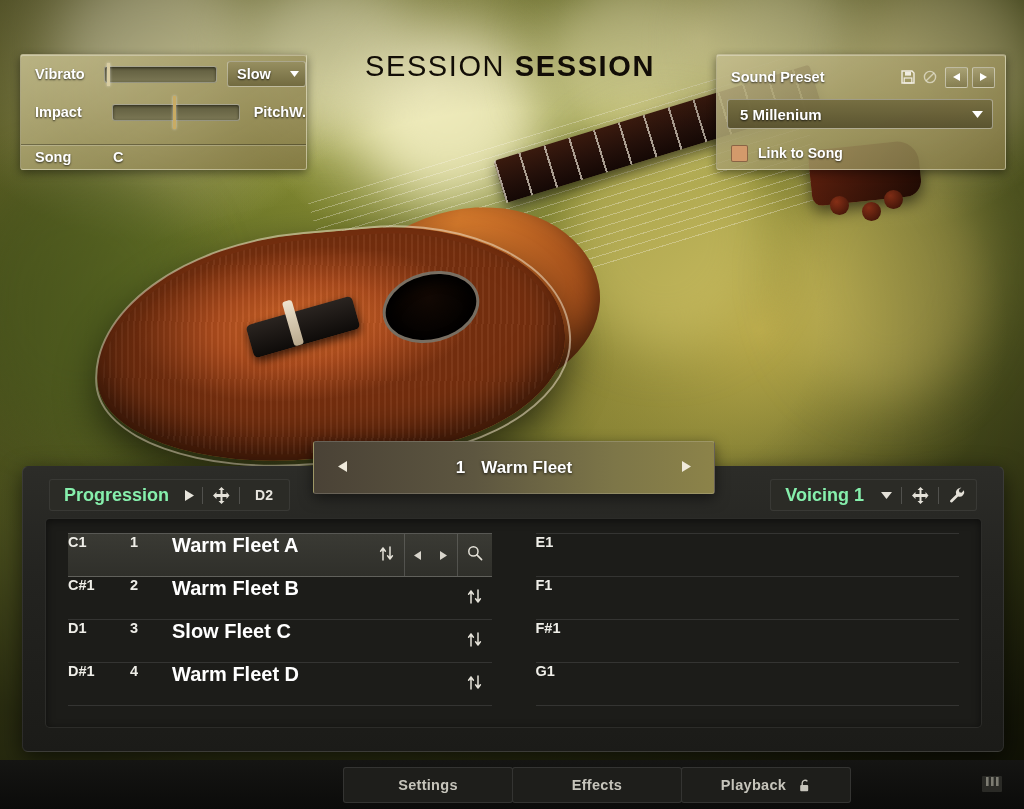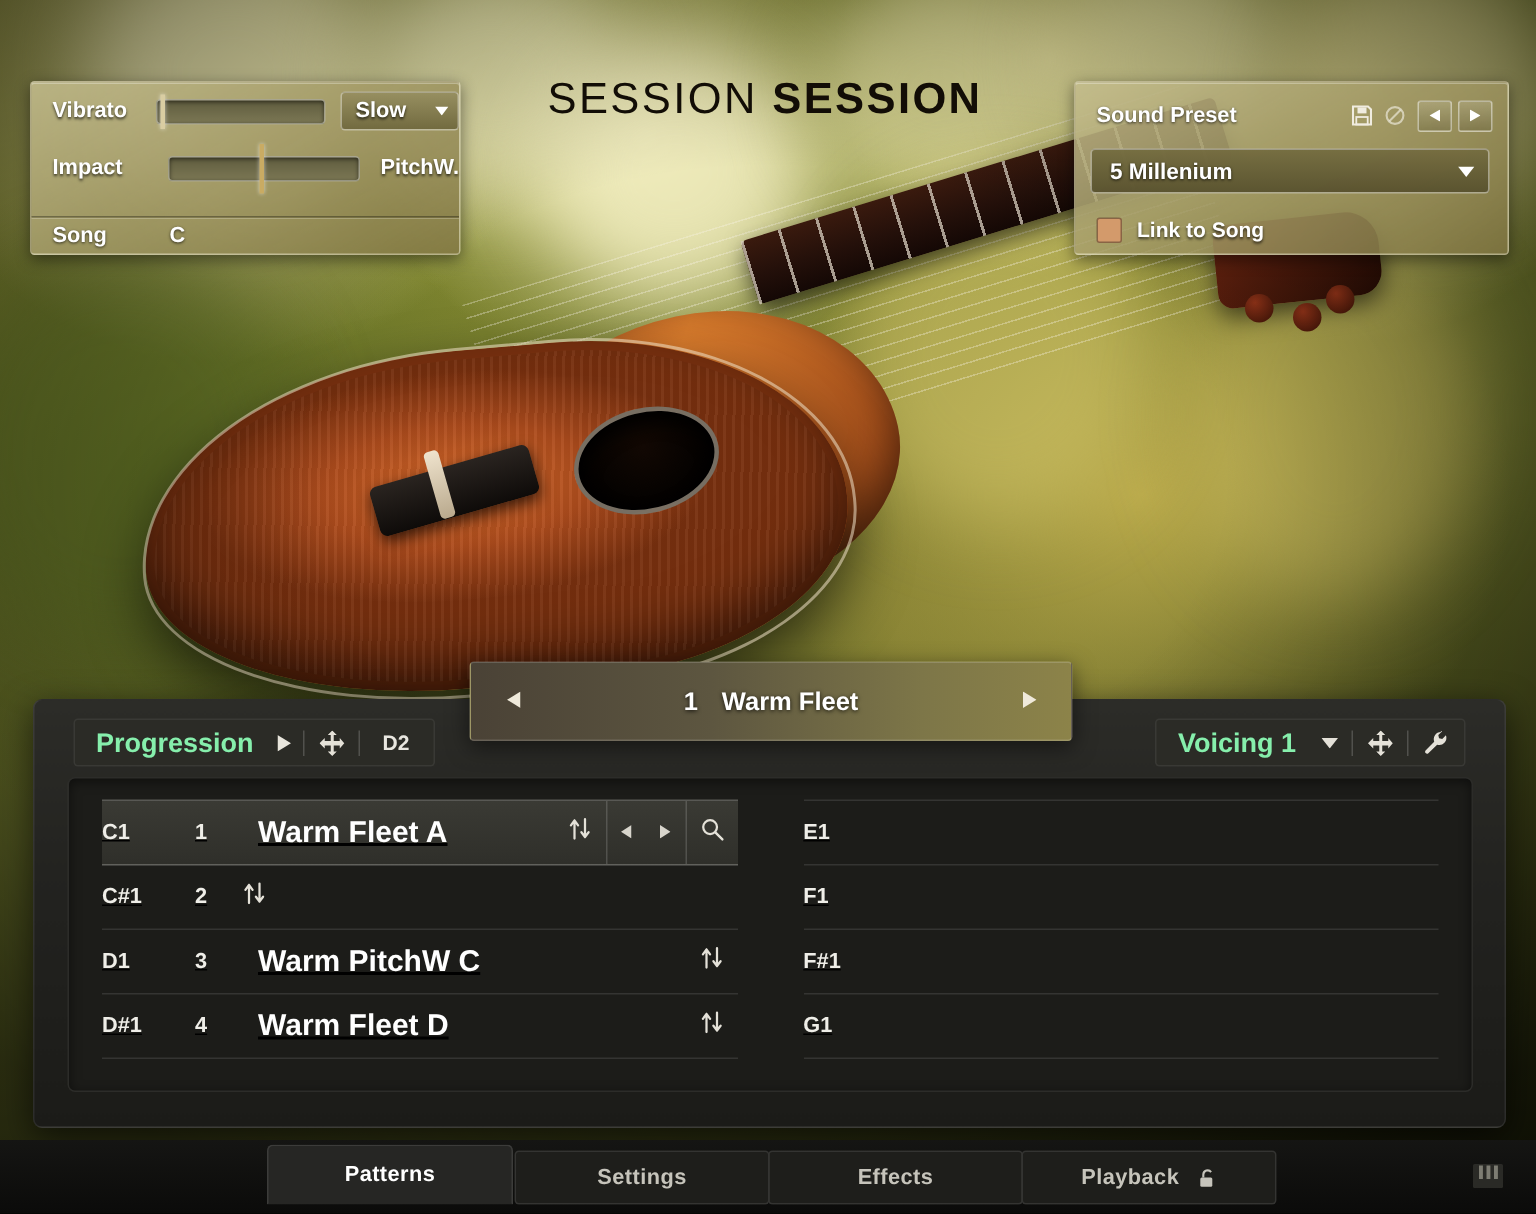--- a/index.html
+++ b/index.html
@@ -145,22 +145,22 @@
   .tbicon{width:30px;height:28px;display:flex;align-items:center;justify-content:center;
     color:#e3e0d7;cursor:pointer;}
   .tbsep{width:1px;height:17px;background:rgba(255,255,255,.18);margin:0 3px;}
   .tbchip{padding:0 12px;color:#e8e6df;font-size:14px;font-weight:bold;cursor:pointer;}
 
   #listbox{position:absolute;left:45px;top:518px;width:935px;height:208px;border-radius:5px;
     background:#1c1c19;border:1px solid rgba(255,255,255,.07);
     box-shadow:inset 0 2px 8px rgba(0,0,0,.5);display:flex;z-index:3;}
   .col{flex:1;padding:14px 22px 0 22px;box-sizing:border-box;}
   .col.left{border-right:0;}
-  .row{position:relative;height:42px;display:flex;align-items:center;
-    border-bottom:1px solid rgba(255,255,255,.11);cursor:pointer;text-decoration:underline;}
+  .row{position:relative;height:42px;display:flex;
+    border-bottom:1px solid rgba(255,255,255,.11);cursor:pointer;}
   .row.hdr-top{border-top:1px solid rgba(255,255,255,.11);}
   .row.active{background:linear-gradient(180deg,#3a3a34,#2f2f2a);
     border-top:1px solid rgba(255,255,255,.2);border-bottom:1px solid rgba(255,255,255,.2);}
   .note{width:62px;color:#efeee8;font-size:14.5px;font-weight:bold;}
   .idx{width:22px;color:#efeee8;font-size:14.5px;font-weight:bold;}
   .pname{flex:1;color:#fff;font-size:20px;font-weight:bold;margin-left:20px;}
   .rowicons{display:flex;align-items:center;height:100%;}
   .ricon{width:34px;height:100%;display:flex;align-items:center;justify-content:center;
     color:#e4e1d8;cursor:pointer;}
   .ricon.bordered{border-left:1px solid rgba(255,255,255,.16);}
@@ -366,33 +366,34 @@
               <span><svg width="16" height="16" viewBox="0 0 16 16">
                   <circle cx="6.4" cy="6.4" r="4.6" fill="none" stroke="#e4e1d8" stroke-width="1.5"></circle>
                   <line x1="9.9" y1="9.9" x2="14.6" y2="14.6" stroke="#e4e1d8" stroke-width="1.6" stroke-linecap="round"></line>
                 </svg></span>
             </div>
           </div>
         </div>
         <div class="row">
           <div class="note">C#1</div>
           <div class="idx">2</div>
+          <div class="pname">Warm Fleet B</div>
           <div class="rowicons">
             <div class="ricon">
               <span><svg width="15" height="15" viewBox="0 0 15 15">
                   <path d="M4 14V3M4 2L1.6 5.2M4 2l2.4 3.2" stroke="#e4e1d8" stroke-width="1.5" fill="none" stroke-linecap="round"></path>
                   <path d="M11 1v11M11 13l2.4-3.2M11 13l-2.4-3.2" stroke="#e4e1d8" stroke-width="1.5" fill="none" stroke-linecap="round"></path>
                 </svg></span>
             </div>
           </div>
         </div>
         <div class="row">
           <div class="note">D1</div>
           <div class="idx">3</div>
-          <div class="pname">Warm PitchW C</div>
+          <div class="pname">Slow Fleet C</div>
           <div class="rowicons">
             <div class="ricon">
               <span><svg width="15" height="15" viewBox="0 0 15 15">
                   <path d="M4 14V3M4 2L1.6 5.2M4 2l2.4 3.2" stroke="#e4e1d8" stroke-width="1.5" fill="none" stroke-linecap="round"></path>
                   <path d="M11 1v11M11 13l2.4-3.2M11 13l-2.4-3.2" stroke="#e4e1d8" stroke-width="1.5" fill="none" stroke-linecap="round"></path>
                 </svg></span>
             </div>
           </div>
         </div>
         <div class="row">
@@ -431,23 +432,20 @@
         <div class="row">
           <div class="note">G1</div>
           <div class="idx"></div>
           <div class="pname"></div>
           <div class="rowicons"></div>
         </div>
       </div>
   </div>
 
   <div id="tabbar">
-      <div class="tab active" style="left: 178px; width: 162px;">
-        <span>Patterns</span>
-      </div>
       <div class="tab" style="left: 512px; width: 168px;">
         <span>Effects</span>
       </div>
       <div class="tab" style="left: 343px; width: 168px;">
         <span>Settings</span>
       </div>
       <div class="tab" style="left: 681px; width: 168px;">
         <span>Playback</span>
         <span class="tablock">
           <svg width="12" height="13" viewBox="0 0 12 13">

